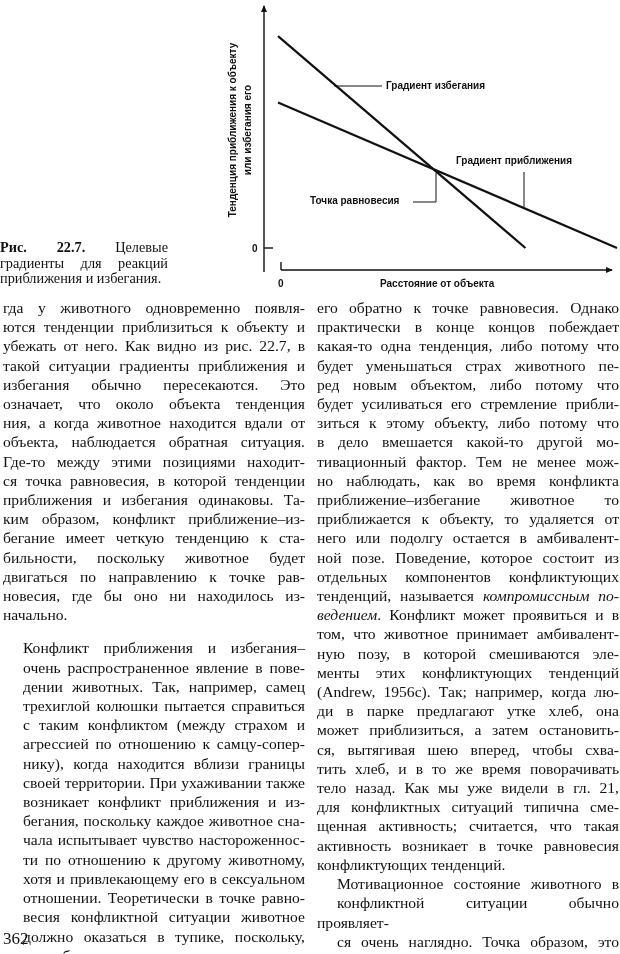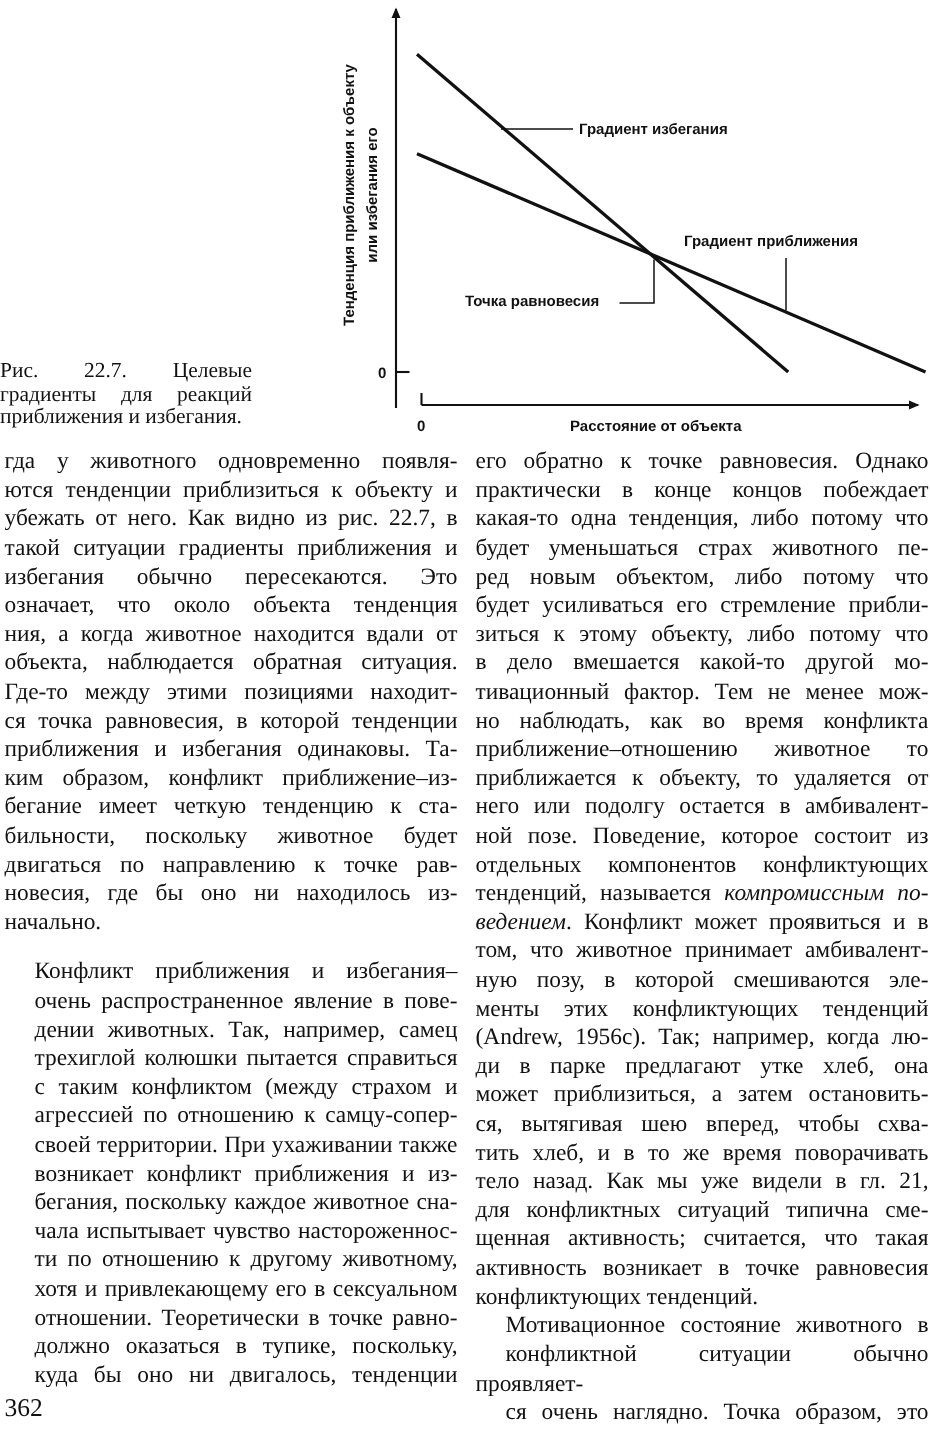--- a/index.html
+++ b/index.html
@@ -1,21 +1,21 @@
 <!DOCTYPE html>
 <html><head>
 <meta charset="utf-8">
 <style>
   html, body { margin: 0; padding: 0; background: #ffffff; }
   body { width: 620px; height: 954px; position: relative; overflow: hidden; color: #111; font-family: "Liberation Serif", "DejaVu Serif", serif; }
   #figure { position: absolute; left: 0; top: 0; width: 620px; height: 290px; }
   #figure svg { position: absolute; left: 0; top: 0; }
   .chart-text { font-family: "Liberation Sans", "DejaVu Sans", sans-serif; font-size: 10px; font-weight: bold; fill: #111; }
   .caption { position: absolute; left: 0; top: 240px; width: 168px; font-size: 14.3px; line-height: 15.5px; text-align: justify; }
-  .caption b { font-weight: normal; }
+  .caption b { font-weight: bold; }
   .col { position: absolute; top: 298px; width: 302px; font-size: 15.6px; line-height: 19.2px; text-align: justify; }
   .col.left { left: 3px; }
   .col.right { left: 317px; }
   .col p { margin: 0; }
   .col p.indent { text-indent: 20px; }
   .col p span.line { display: block; text-align: justify; text-align-last: justify; }
   .col p span.line.last { text-align-last: left; }
   .page-num { position: absolute; left: 3px; top: 929px; font-size: 17px; }
   em { }
 </style>
@@ -79,44 +79,46 @@
       <span class="line">новесия, где бы оно ни находилось из-</span>
       <span class="line last">начально.</span>
     </p>
     <p class="indent">
       <span class="line" style="text-indent: 20px; margin-top: 14px;">Конфликт приближения и избегания–</span>
       <span class="line">очень распространенное явление в пове-</span>
       <span class="line">дении животных. Так, например, самец</span>
       <span class="line">трехиглой колюшки пытается справиться</span>
       <span class="line">с таким конфликтом (между страхом и</span>
       <span class="line">агрессией по отношению к самцу-сопер-</span>
+      <span class="line">нику), когда находится вблизи границы</span>
       <span class="line">своей территории. При ухаживании также</span>
       <span class="line">возникает конфликт приближения и из-</span>
       <span class="line">бегания, поскольку каждое животное сна-</span>
       <span class="line">чала испытывает чувство настороженнос-</span>
       <span class="line">ти по отношению к другому животному,</span>
       <span class="line">хотя и привлекающему его в сексуальном</span>
       <span class="line">отношении. Теоретически в точке равно-</span>
+      <span class="line">весия конфликтной ситуации животное</span>
       <span class="line">должно оказаться в тупике, поскольку,</span>
       <span class="line">куда бы оно ни двигалось, тенденции</span>
     </p>
   </div>
 <div class="col right" id="col-right">
     <p>
       <span class="line">его обратно к точке равновесия. Однако</span>
       <span class="line">практически в конце концов побеждает</span>
       <span class="line">какая-то одна тенденция, либо потому что</span>
       <span class="line">будет уменьшаться страх животного пе-</span>
       <span class="line">ред новым объектом, либо потому что</span>
       <span class="line">будет усиливаться его стремление прибли-</span>
       <span class="line">зиться к этому объекту, либо потому что</span>
       <span class="line">в дело вмешается какой-то другой мо-</span>
       <span class="line">тивационный фактор. Тем не менее мож-</span>
       <span class="line">но наблюдать, как во время конфликта</span>
-      <span class="line">приближение–отношению животное то</span>
+      <span class="line">приближение–избегание животное то</span>
       <span class="line">приближается к объекту, то удаляется от</span>
       <span class="line">него или подолгу остается в амбивалент-</span>
       <span class="line">ной позе. Поведение, которое состоит из</span>
       <span class="line">отдельных компонентов конфликтующих</span>
       <span class="line">тенденций, называется <em>компромиссным по-</em></span>
       <span class="line"><em>ведением</em>. Конфликт может проявиться и в</span>
       <span class="line">том, что животное принимает амбивалент-</span>
       <span class="line">ную позу, в которой смешиваются эле-</span>
       <span class="line">менты этих конфликтующих тенденций</span>
       <span class="line">(Andrew, 1956c). Так; например, когда лю-</span>

